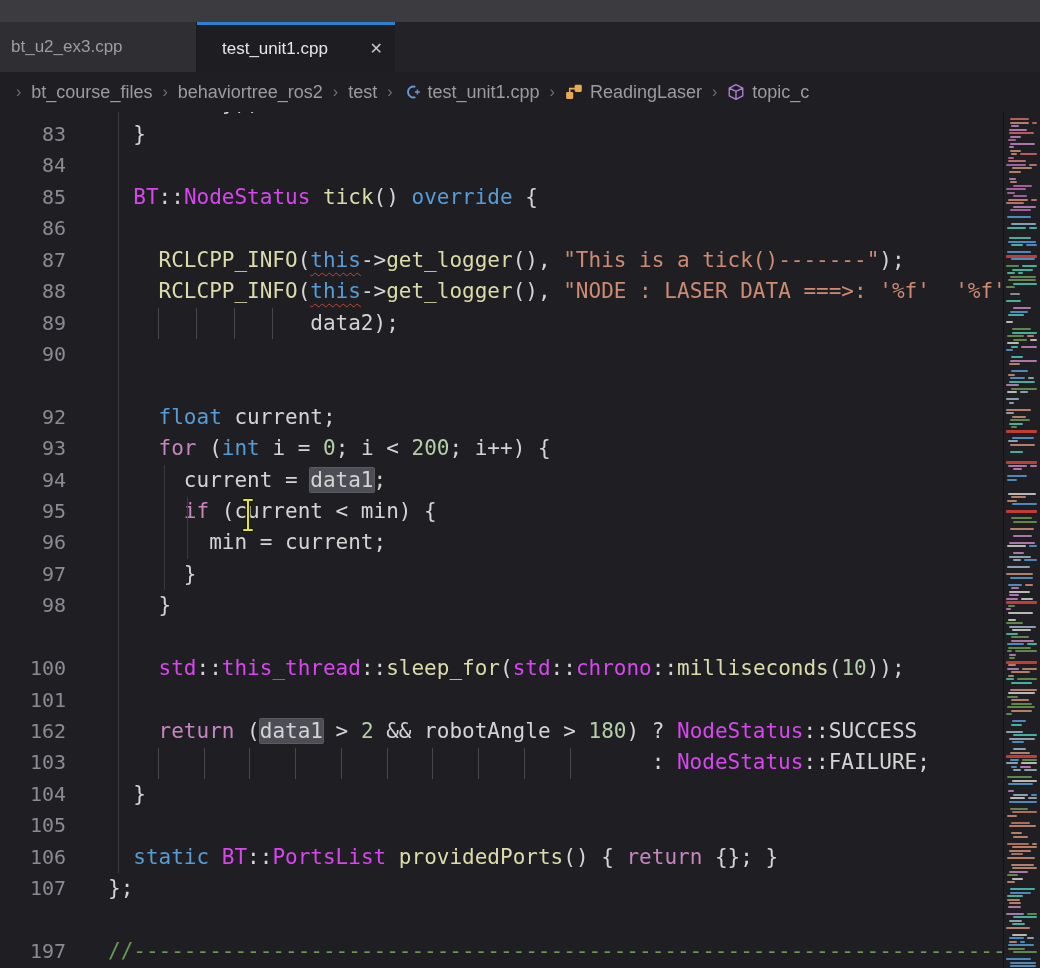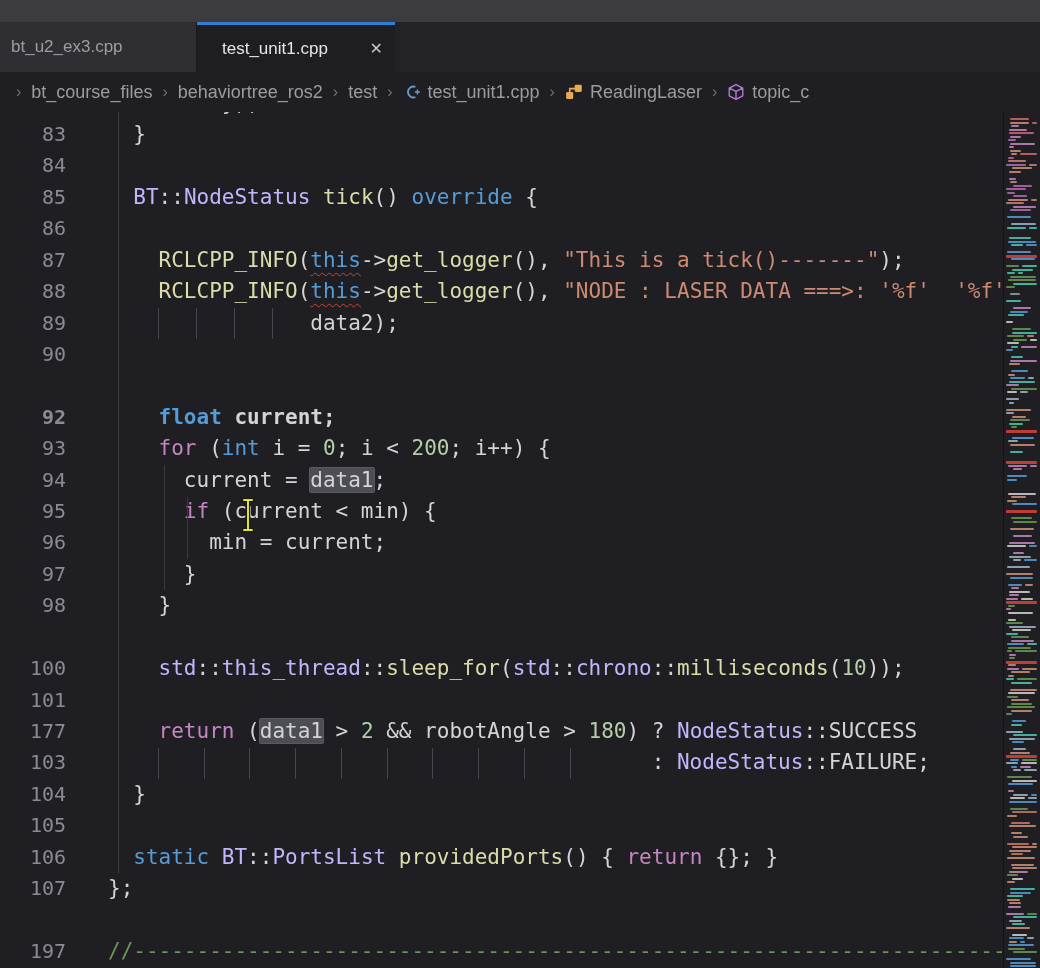--- a/index.html
+++ b/index.html
@@ -19,21 +19,21 @@
               padding-left:6px;font-size:18px;color:#9b9ba0;background:#1f1f23;overflow:hidden;white-space:nowrap;}
   .bc-item{display:flex;align-items:center;gap:7px;}
   .bc-sep{color:#6f6f75;font-size:16px;margin:0 10px;}
   .bc-icon{display:flex;align-items:center;}
   
   .editor{position:absolute;top:112px;left:0;right:36px;bottom:0;overflow:hidden;background:#1f1f23;}
   .row{position:absolute;left:0;right:0;height:32px;}
   .num,.code{font-family:"DejaVu Sans Mono",monospace;line-height:31.4px;}
   .num{position:absolute;left:0;top:0;width:66px;text-align:right;color:#8b8b91;font-size:20px;}
   .code{position:absolute;left:108px;top:0;white-space:pre;font-size:21px;color:#d4d4d4;}
-  .c-kw{color:#569cd6;}  .c-ctrl{color:#c586c0;} .c-type{color:#c4b5fd;}
+  .c-kw{color:#569cd6;}  .c-ctrl{color:#c586c0;} .c-type{color:#d946ef;}
   .c-fn{color:#dcdcaa;}  .c-str{color:#ce8b74;}  .c-num{color:#b5cea8;}
   .c-com{color:#6a9955;} .c-fg{color:#d4d4d4;}
   .sq{text-decoration:underline wavy #bf4a3a;text-decoration-thickness:1px;text-underline-offset:5px;}
   .hl{background:#4d4d56;box-shadow:0 0 0 1px #5a5a63;border-radius:1px;}
   .guide{position:absolute;width:1px;background:#3a3a3f;}
   .wsbar{position:absolute;width:1px;background:#47474d;}
   .pointer{position:absolute;pointer-events:none;}
   
   .minimap{position:absolute;top:112px;right:0;width:36px;bottom:0;border-left:1px solid #131315;background:#1f1f23;}
   .mm{position:absolute;height:2.3px;border-radius:1px;}
@@ -129,21 +129,21 @@
         <span class="code"><span class="c-fg">    </span><span class="c-fn">RCLCPP_INFO</span><span class="c-fg">(</span><span class="c-kw sq">this</span><span class="c-fg">-&gt;</span><span class="c-fn">get_logger</span><span class="c-fg">(), </span><span class="c-str">"NODE : LASER DATA ===&gt;: '%f'  '%f'</span></span>
       </div>
       <div class="row" style="top: 196px;">
         <span class="num">89</span>
         <span class="code"><span class="c-fg">                </span><span class="c-fg">data2</span><span class="c-fg">);</span></span>
       </div>
       <div class="row" style="top: 226.96px;">
         <span class="num">90</span>
         <span class="code"></span>
       </div>
-      <div class="row" style="top: 289.8px; font-weight: bold;">
+      <div class="row" style="top: 289.8px;">
         <span class="num">92</span>
         <span class="code"><span class="c-fg">    </span><span class="c-kw">float</span><span class="c-fg"> current;</span></span>
       </div>
       <div class="row" style="top: 321.22px;">
         <span class="num">93</span>
         <span class="code"><span class="c-fg">    </span><span class="c-ctrl">for</span><span class="c-fg"> (</span><span class="c-kw">int</span><span class="c-fg"> i = </span><span class="c-num">0</span><span class="c-fg">; i &lt; </span><span class="c-num">200</span><span class="c-fg">; i++) {</span></span>
       </div>
       <div class="row" style="top: 352.64px;">
         <span class="num">94</span>
         <span class="code"><span class="c-fg">      current = </span><span class="c-fg hl">data1</span><span class="c-fg">;</span></span>
@@ -166,21 +166,21 @@
       </div>
       <div class="row" style="top: 541.16px;">
         <span class="num">100</span>
         <span class="code"><span class="c-fg">    </span><span class="c-type">std</span><span class="c-fg">::</span><span class="c-type">this_thread</span><span class="c-fg">::</span><span class="c-fn">sleep_for</span><span class="c-fg">(</span><span class="c-type">std</span><span class="c-fg">::</span><span class="c-type">chrono</span><span class="c-fg">::</span><span class="c-fn">milliseconds</span><span class="c-fg">(</span><span class="c-num">10</span><span class="c-fg">));</span></span>
       </div>
       <div class="row" style="top: 572.58px;">
         <span class="num">101</span>
         <span class="code"></span>
       </div>
       <div class="row" style="top: 604px;">
-        <span class="num">177</span>
+        <span class="num">162</span>
         <span class="code"><span class="c-fg">    </span><span class="c-ctrl">return</span><span class="c-fg"> (</span><span class="c-fg hl">data1</span><span class="c-fg"> &gt; </span><span class="c-num">2</span><span class="c-fg"> &amp;&amp; robotAngle &gt; </span><span class="c-num">180</span><span class="c-fg">) ? </span><span class="c-type">NodeStatus</span><span class="c-fg">::</span><span class="c-fg">SUCCESS</span></span>
       </div>
       <div class="row" style="top: 635.42px;">
         <span class="num">103</span>
         <span class="code"><span class="c-fg">                                           </span><span class="c-fg">: </span><span class="c-type">NodeStatus</span><span class="c-fg">::</span><span class="c-fg">FAILURE;</span></span>
       </div>
       <div class="row" style="top: 666.84px;">
         <span class="num">104</span>
         <span class="code"><span class="c-fg">  }</span></span>
       </div>

